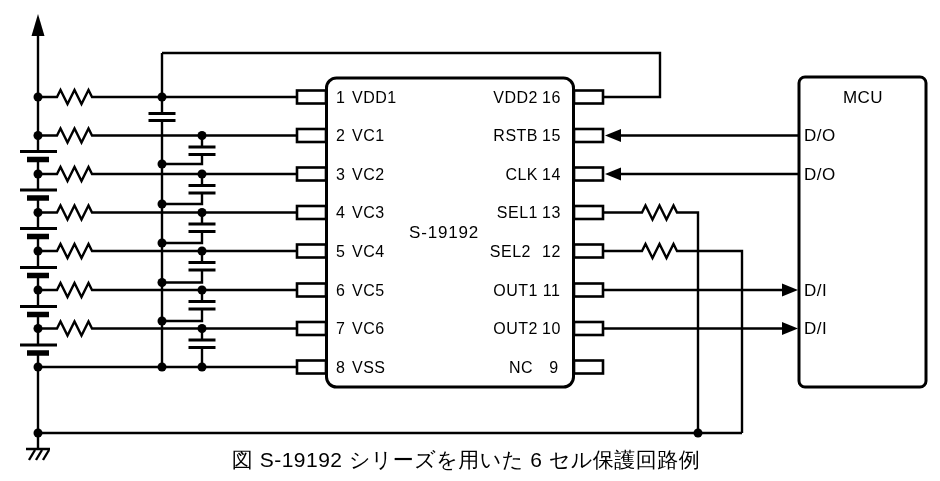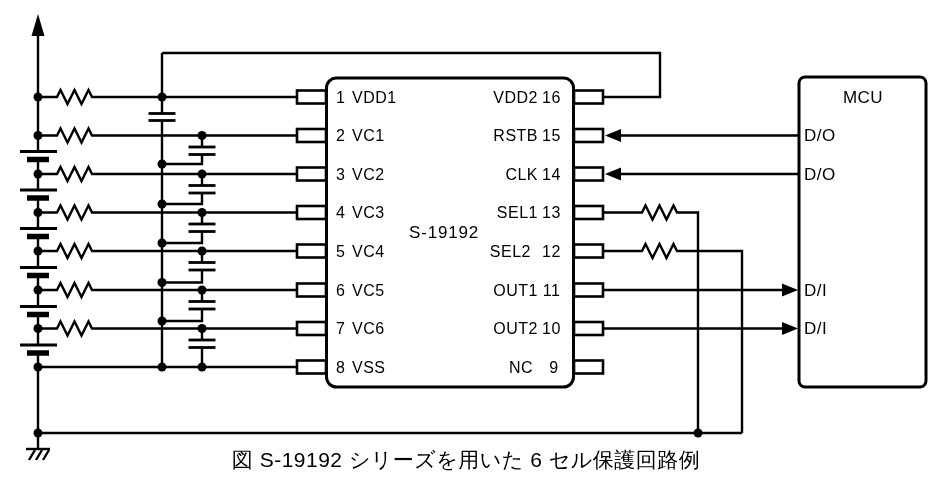--- a/index.html
+++ b/index.html
@@ -1,19 +1,20 @@
 <!DOCTYPE html>
 <html><head>
 <meta charset="utf-8">
 <style>
   html,body{margin:0;padding:0;background:#ffffff;}
   .stage{
     position:relative;width:940px;height:481px;background:#ffffff;
     font-family:"Liberation Sans","DejaVu Sans",sans-serif;
     overflow:hidden;
+    border-radius:7px;
   }
   svg{display:block;}
   .wire{stroke:#000;stroke-width:2.4;fill:none;}
   .thick-box{stroke:#000;stroke-width:3;fill:#fff;}
   .pinbox{stroke:#000;stroke-width:2.6;fill:#fff;}
   .plate{stroke:#000;stroke-width:2.8;fill:none;}
   .plate-thick{stroke:#000;stroke-width:5.5;fill:none;}
   .dot{fill:#000;stroke:none;}
   .arrow{fill:#000;stroke:none;}
   text{fill:#000;}

